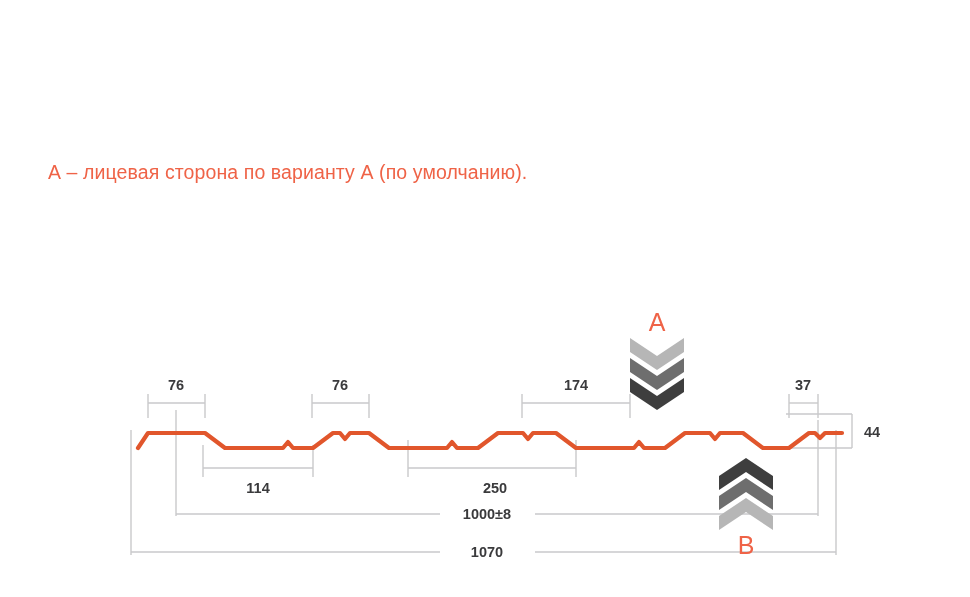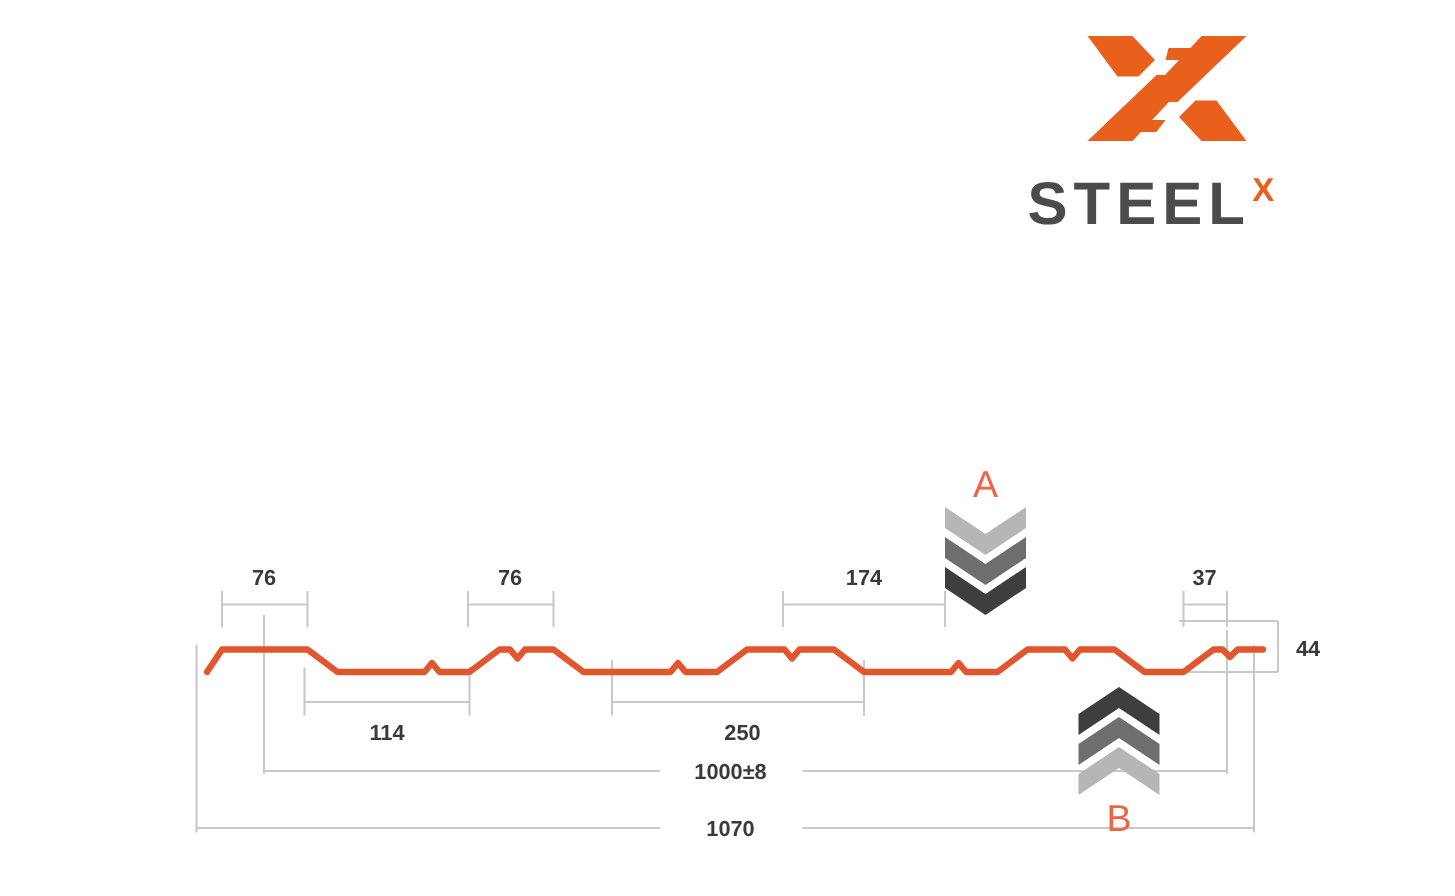--- a/index.html
+++ b/index.html
@@ -96,43 +96,22 @@
     font-family: "Liberation Sans", sans-serif;
     font-size: 25px;
     fill: #ef6347;
   }
 </style>
 </head>
 <body>
 
 <div id="page">
 
-  <div class="logo-block">
-    <div class="logo-mark">
-      <svg viewBox="0 0 110 82" width="110" height="82" aria-hidden="true">
-        <g fill="#e8601c">
-
-          <path d="M2 6 L32 6 L47 22 L36 33 L22 33 L2 6 Z"></path>
-
-          <path d="M108 6 L78 6 L50 36 L50 50 L62 50 L108 6 Z"></path>
-
-          <path d="M2 76 L32 76 L60 46 L60 32 L48 32 L2 76 Z"></path>
-
-          <path d="M108 76 L78 76 L63 60 L74 49 L88 49 L108 76 Z"></path>
-
-          <path d="M60 10 L76 10 L76 24 L62 24 L54 32 L68 32 L68 46 L52 46 L52 34 L44 42 L44 56 L58 56 L58 70 L42 70 L42 58 L34 50 L34 36 L46 24 Z" opacity="0.0"></path>
-          <path d="M56 14 L72 14 C64 22 56 30 48 38 C54 38 60 38 66 38 C58 46 50 54 42 62 C46 62 50 62 54 62 L48 70 L36 70 C44 62 52 54 60 46 C54 46 48 46 42 46 C50 38 58 30 66 22 C62 22 58 22 54 22 Z"></path>
-        </g>
-      </svg>
-    </div>
-    <div class="logo-wordmark">
-      <span class="logo-steel">STEEL</span><span class="logo-x">X</span>
-    </div>
-  </div>
-
+
+  <div class="caption" id="caption-a">А – лицевая сторона по варианту А (по умолчанию).</div>
 
   <div class="drawing">
     <svg viewBox="0 0 970 300" width="970" height="300" aria-hidden="true">
 
       <g stroke="#c9c9cb" stroke-width="1.4" fill="none">
 
         <line x1="148" y1="104" x2="148" y2="128"></line>
         <line x1="205" y1="104" x2="205" y2="128"></line>
 
         <line x1="312" y1="104" x2="312" y2="128"></line>

